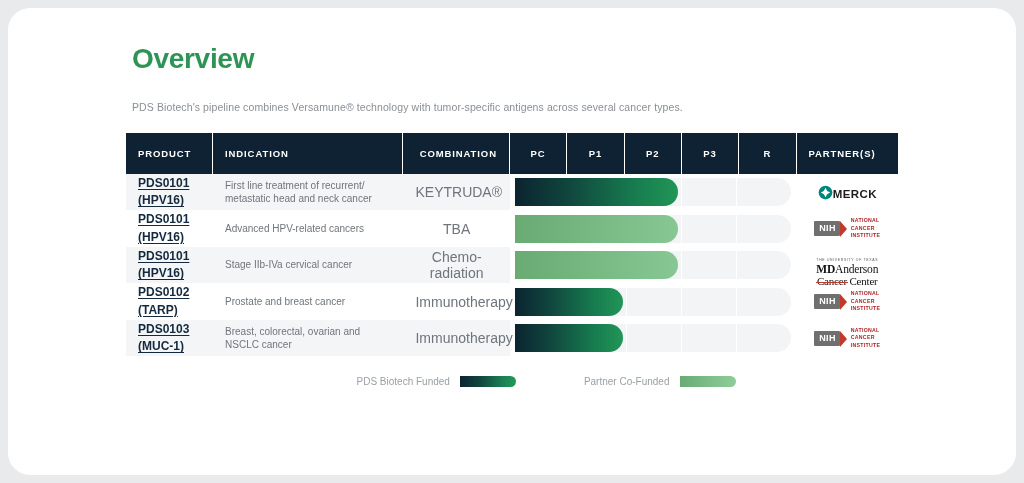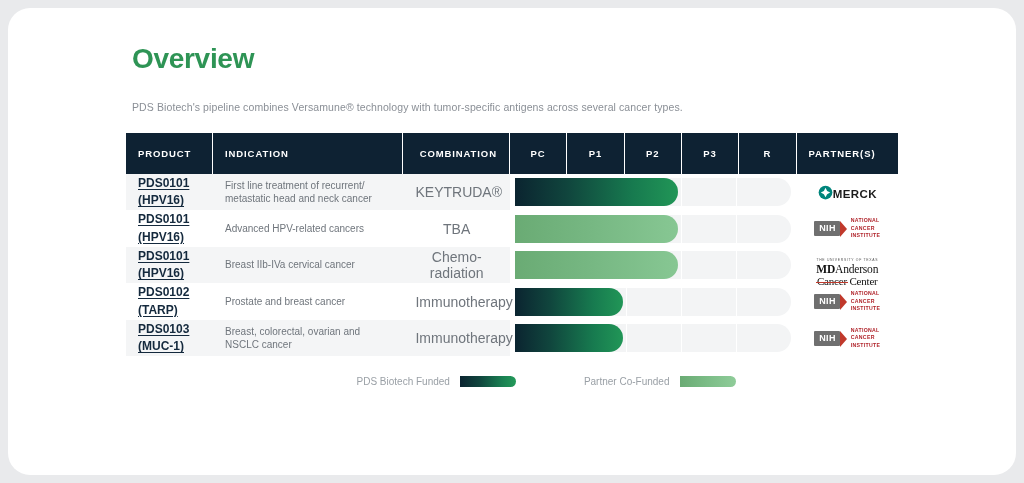--- a/index.html
+++ b/index.html
@@ -325,21 +325,21 @@
             </td>
             <td class="cell-partner"><span class="logo-box">
                 <span class="nci">
                   <span class="nih-badge">NIH<span class="nih-arrow"></span></span>
                   <span class="nci-words">NATIONAL<br>CANCER<br>INSTITUTE</span>
                 </span>
               </span></td>
           </tr>
           <tr class="alt">
             <td class="cell-product"><a class="prod-link">PDS0101</a><br><a class="prod-link">(HPV16)</a></td>
-            <td class="cell-indication">Breast IIb-IVa cervical cancer</td>
+            <td class="cell-indication">Stage IIb-IVa cervical cancer</td>
             <td class="cell-combination">Chemo-radiation</td>
             <td class="cell-track" colspan="5">
               <div class="track-wrap">
                 <span class="track-bg"></span>
                 <span class="track-div" style="left:55.2px"></span>
                 <span class="track-div" style="left:110.4px"></span>
                 <span class="track-div" style="left:165.60000000000002px"></span>
                 <span class="track-div" style="left:220.8px"></span>
                 <span class="bar partner" style="left:0px;width:162.60000000000002px"></span>
               </div>

